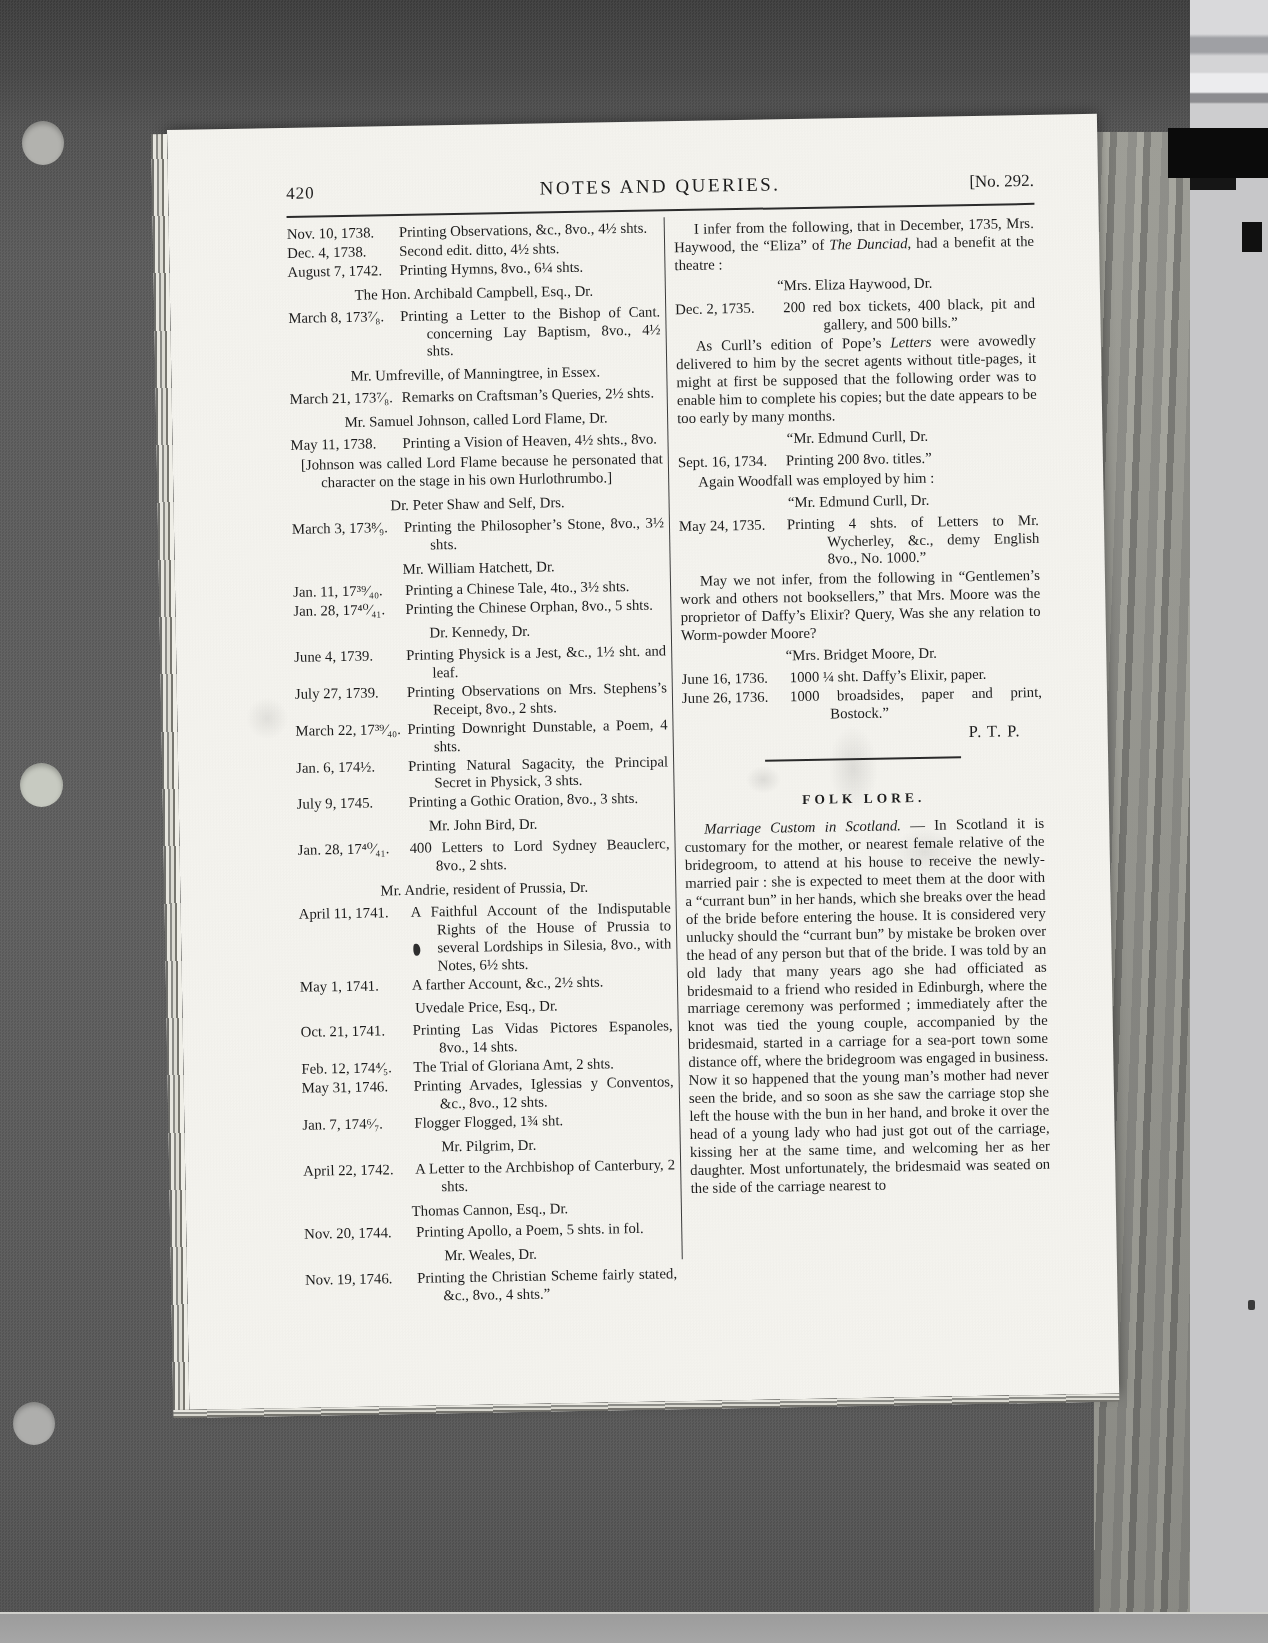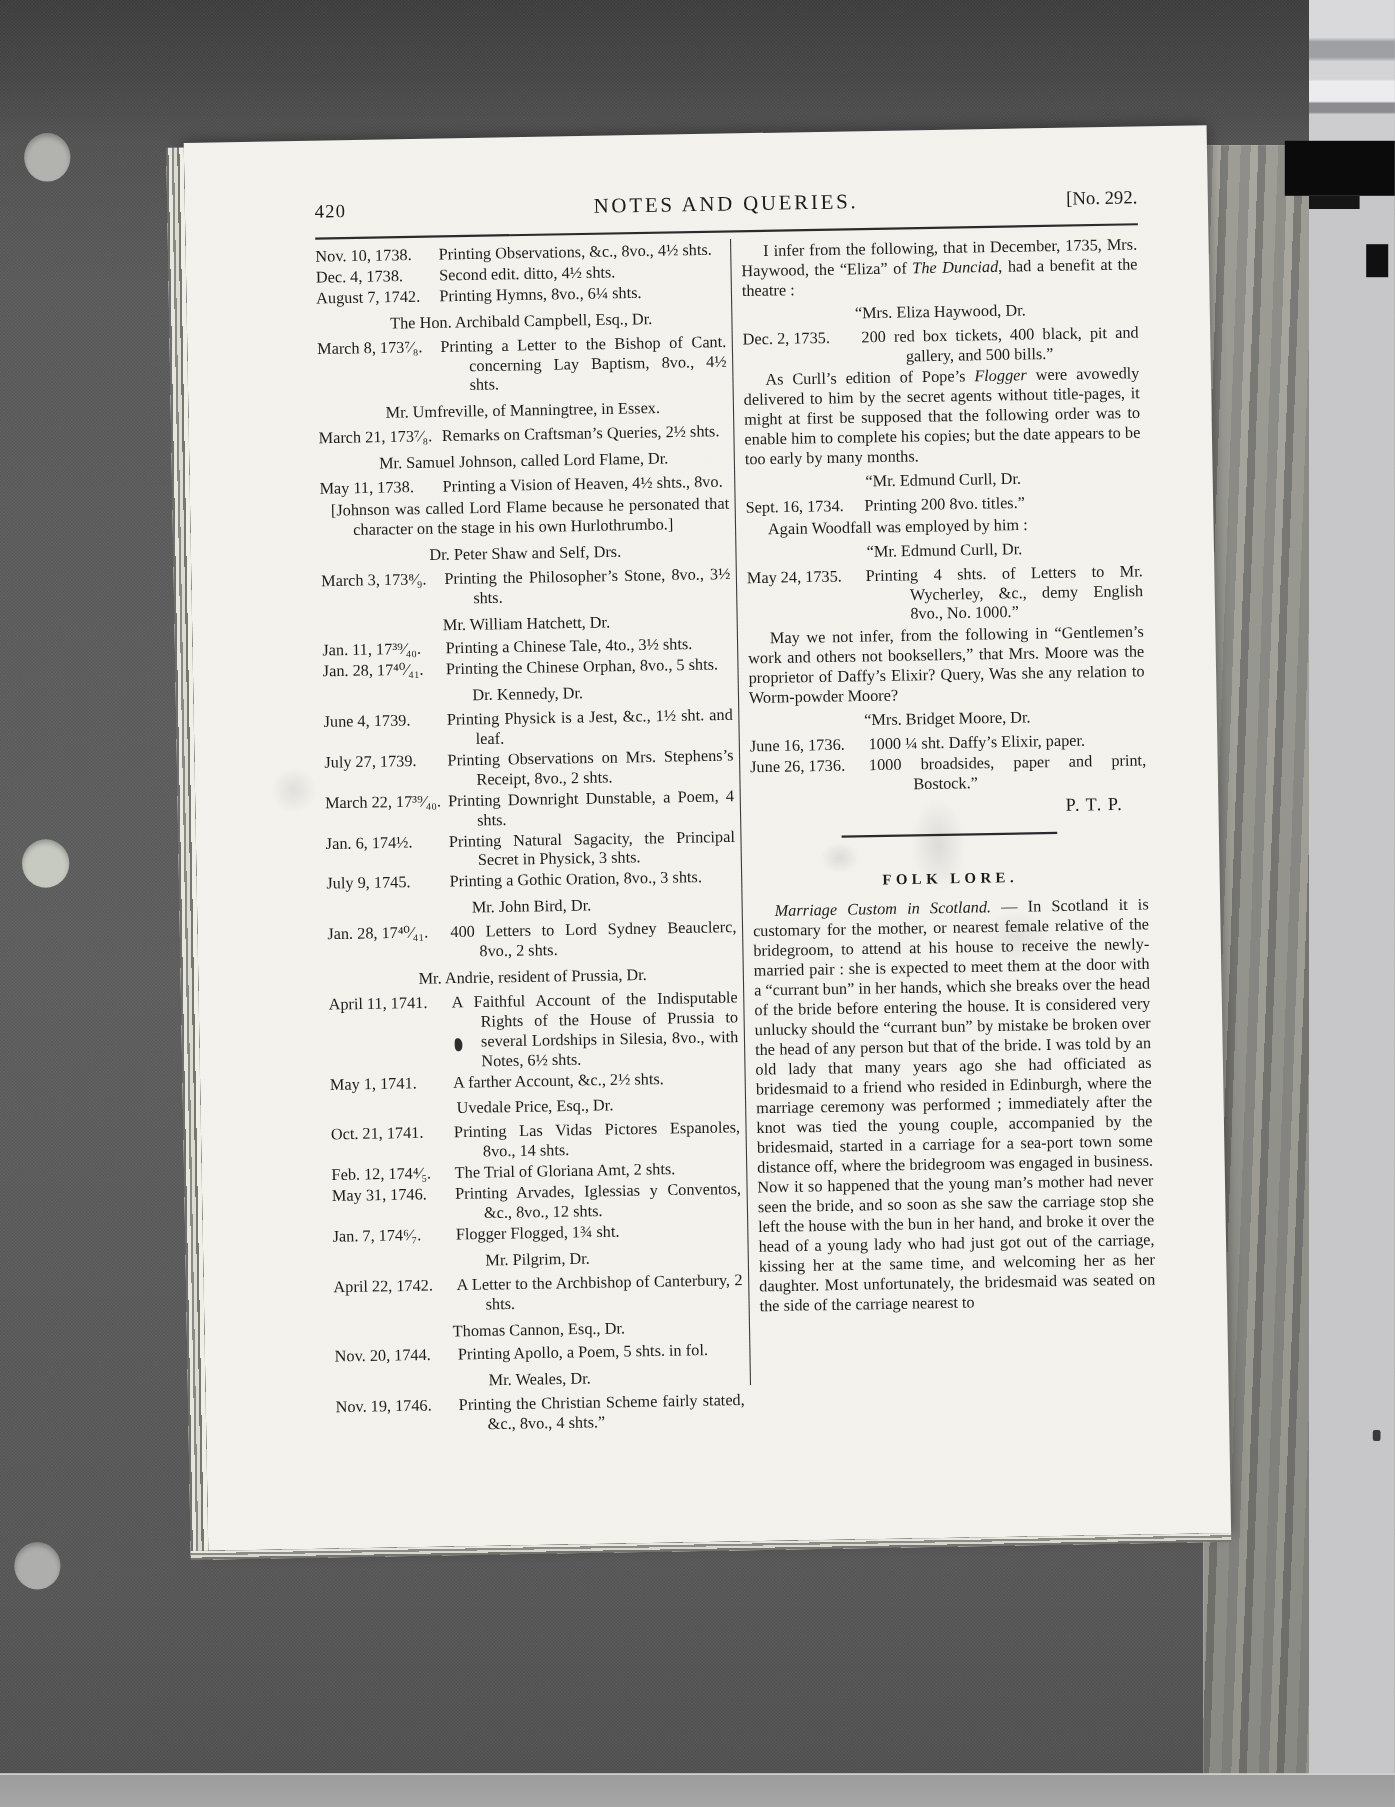--- a/index.html
+++ b/index.html
@@ -239,21 +239,21 @@
         <span class="desc">Printing the Christian Scheme fairly stated, &amp;c., 8vo., 4 shts.”</span>
       </div>
     </div>
   <div class="col col-right" id="col-right">
       <div class="blk paragraph">I infer from the following, that in December, 1735, Mrs. Haywood, the “Eliza” of <i>The Dunciad</i>, had a benefit at the theatre :</div>
       <div class="blk quote-heading">“Mrs. Eliza Haywood, Dr.</div>
       <div class="blk entry">
         <span class="date">Dec. 2, 1735.</span>
         <span class="desc">200 red box tickets, 400 black, pit and gallery, and 500 bills.”</span>
       </div>
-      <div class="blk paragraph">As Curll’s edition of Pope’s <i>Flogger</i> were avowedly delivered to him by the secret agents without title-pages, it might at first be supposed that the following order was to enable him to complete his copies; but the date appears to be too early by many months.</div>
+      <div class="blk paragraph">As Curll’s edition of Pope’s <i>Letters</i> were avowedly delivered to him by the secret agents without title-pages, it might at first be supposed that the following order was to enable him to complete his copies; but the date appears to be too early by many months.</div>
       <div class="blk quote-heading">“Mr. Edmund Curll, Dr.</div>
       <div class="blk entry">
         <span class="date">Sept. 16, 1734.</span>
         <span class="desc">Printing 200 8vo. titles.”</span>
       </div>
       <div class="blk paragraph">Again Woodfall was employed by him :</div>
       <div class="blk quote-heading">“Mr. Edmund Curll, Dr.</div>
       <div class="blk entry">
         <span class="date">May 24, 1735.</span>
         <span class="desc">Printing 4 shts. of Letters to Mr. Wycherley, &amp;c., demy English 8vo., No. 1000.”</span>

